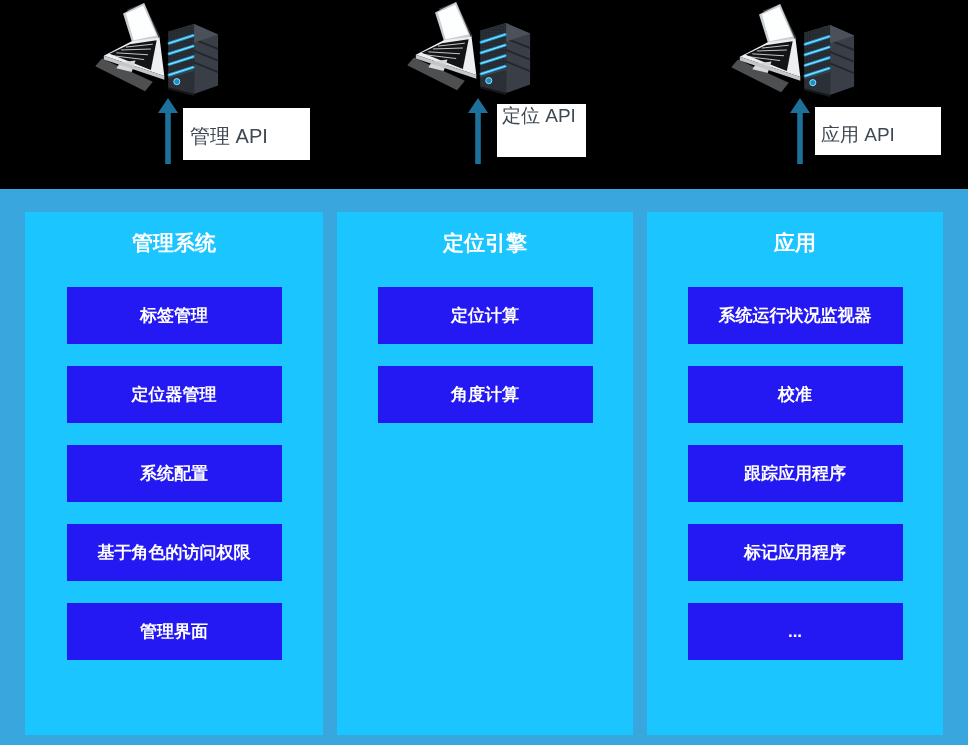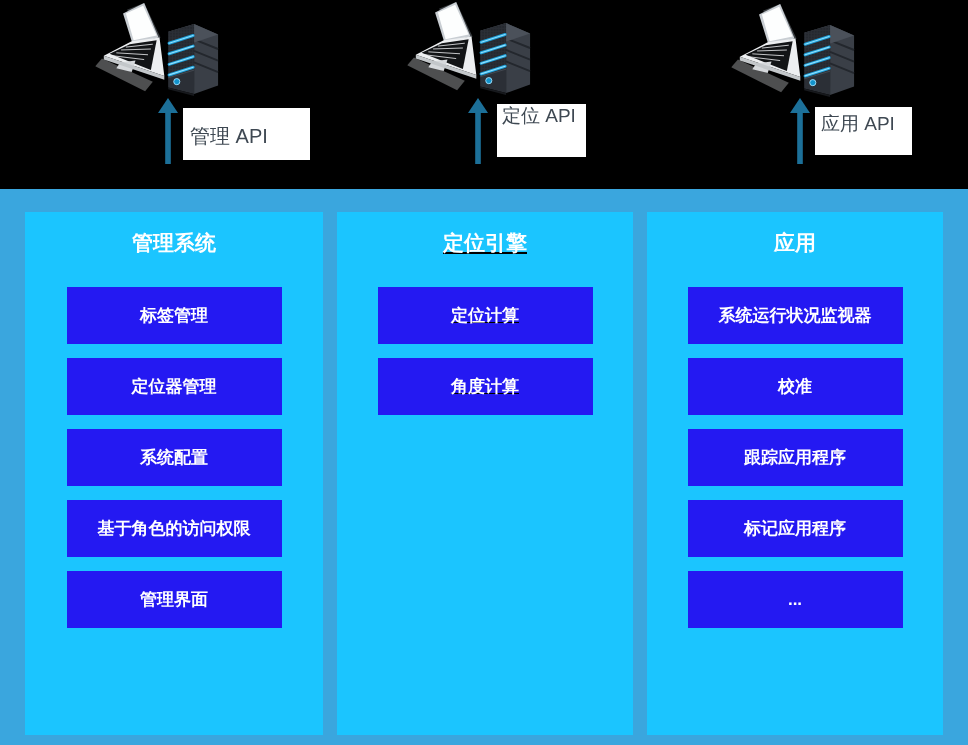--- a/index.html
+++ b/index.html
@@ -13,31 +13,31 @@
   .illus.i2{left:407px;top:0px;}
   .illus.i3{left:731px;top:2px;}
   .arrow{position:absolute;width:20px;height:66px;color:var(--arrow,#1C7099);}
   .arrow.a1{left:158px;top:98px;}
   .arrow.a2{left:468px;top:98px;}
   .arrow.a3{left:790px;top:98px;}
   .api-label{position:absolute;background:var(--label-bg,#fff);color:var(--label-text,#3E4852);
              font-size:20px;line-height:24px;padding:16px 7px;box-sizing:border-box;white-space:nowrap;}
   .api-label.l1{left:183px;top:108px;width:127px;height:52px;}
   .api-label.l2{left:497px;top:104px;width:89px;height:53px;font-size:19px;padding:0 5px;}
-  .api-label.l3{left:815px;top:107px;width:97px;height:48px;font-size:19px;padding:5px 6px;}
+  .api-label.l3{left:815px;top:107px;width:126px;height:48px;font-size:19px;padding:16px 6px;}
 
   
   .bottom-section{position:absolute;left:0;top:189px;width:968px;height:572px;background:var(--background-bottom,#3AA6DE);}
   .panel{position:absolute;top:23px;height:523px;background:var(--panel,#1BC5FF);}
   .panel.p1{left:25px;width:298px;}
-  .panel.p2{left:337px;width:296px;text-decoration:underline;}
+  .panel.p2{left:337px;width:296px;}
   .panel.p3{left:647px;width:296px;}
   .panel-title{margin:20px 0 0;text-align:center;color:var(--title-text,#fff);
                font-size:21px;font-weight:bold;line-height:22px;}
-  .box-list{margin-top:33px;display:flex;flex-direction:column;align-items:center;gap:14px;}
+  .box-list{margin-top:33px;display:flex;flex-direction:column;align-items:center;gap:22px;}
   .item-box{width:215px;height:57px;background:var(--item-box,#2419F2);color:var(--box-text,#fff);
             font-size:17px;font-weight:bold;display:flex;align-items:center;justify-content:center;
             text-align:center;}
 </style>
 </head>
 <body>
 
 <svg width="0" height="0" style="position:absolute" aria-hidden="true">
   <defs>
     <pattern id="mesh" width="3" height="3" patternUnits="userSpaceOnUse">

